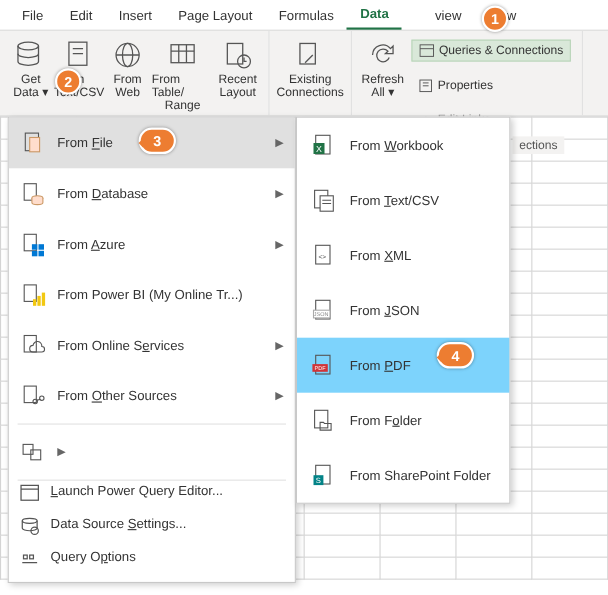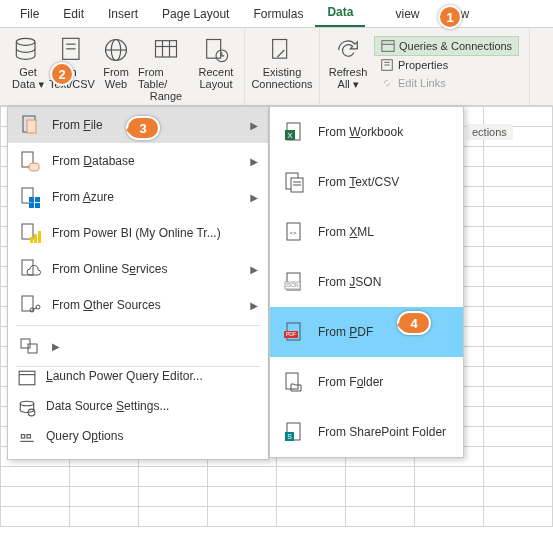--- a/index.html
+++ b/index.html
@@ -5,28 +5,28 @@
 * { box-sizing: border-box; margin: 0; padding: 0; font-family: "Segoe UI", Arial, sans-serif; }
 body { width: 553px; height: 541px; background: #fff; overflow: hidden; position: relative; font-size: 12px; color: #333; }
 .tabbar { display: flex; align-items: flex-end; height: 28px; border-bottom: 1px solid #d4d4d4; padding-left: 8px; gap: 0; }
 .tabbar .tab { padding: 6px 12px; cursor: pointer; }
 .tabbar .tab.active { color: #217346; font-weight: 600; border-bottom: 2px solid #217346; }
 .ribbon { display: flex; height: 78px; border-bottom: 1px solid #d4d4d4; background: #f3f2f1; }
 .ribbon .rgroup { display: flex; align-items: flex-start; padding: 4px 6px 2px 6px; border-right: 1px solid #e1e1e1; }
 .ribbon .big { display: flex; flex-direction: column; align-items: center; width: 44px; padding-top: 4px; cursor: pointer; }
 .ribbon .big .ic { width: 28px; height: 28px; margin-bottom: 2px; }
 .ribbon .big span { font-size: 11px; line-height: 12px; }
-.qpanel { display: flex; flex-direction: column; gap: 0; padding: 4px; }
+.qpanel { display: flex; flex-direction: column; gap: 13px; padding: 4px; }
 .qpanel .qrow { display: flex; align-items: center; gap: 4px; padding: 2px 6px; cursor: pointer; font-size: 11px; }
 .qpanel .qrow.sel { background: #d9e8d9; border: 1px solid #b8d4b8; }
 .qpanel .qrow.dis { color: #a0a0a0; text-align: center; }
 
 .menu { position: absolute; background: #fff; border: 1px solid #c8c8c8; box-shadow: 2px 2px 6px rgba(0,0,0,0.2); }
 .menu1 { left: 7px; top: 106px; width: 262px; }
-.menu1 .mitem { display: flex; align-items: center; height: 36px; padding: 0 10px; cursor: pointer; position: relative; }
+.menu1 .mitem { display: flex; align-items: center; height: 46px; padding: 0 10px; cursor: pointer; position: relative; }
 .menu1 .mitem.hover { background: #e0e0e0; }
 .menu1 .mitem .mic { width: 24px; height: 24px; margin-right: 10px; flex-shrink: 0; }
 .menu1 .mitem .mlab { flex: 1; font-size: 12px; }
 .menu1 .mitem .arrow { color: #666; font-size: 10px; }
 .menu1 .sep { height: 1px; background: #e1e1e1; margin: 2px 8px; }
 .menu1 .sitem { display: flex; align-items: flex-start; height: 30px; padding: 0 10px; cursor: pointer; font-size: 12px; }
 .menu1 .sitem .sic { width: 18px; height: 18px; margin-right: 10px; }
 
 .menu2 { left: 269px; top: 106px; width: 195px; }
 .menu2 .mitem { display: flex; align-items: center; height: 50px; padding: 0 12px; cursor: pointer; }

